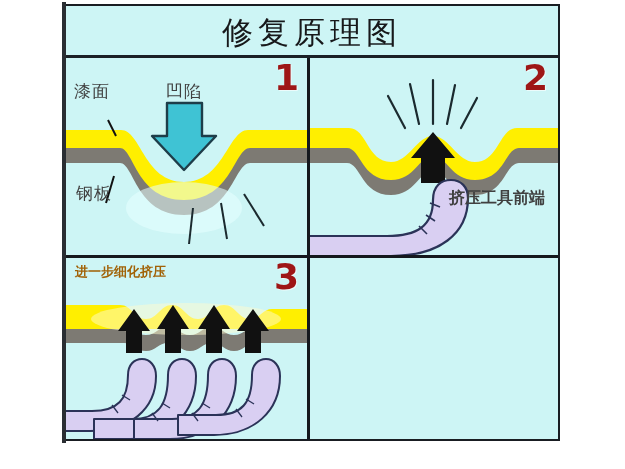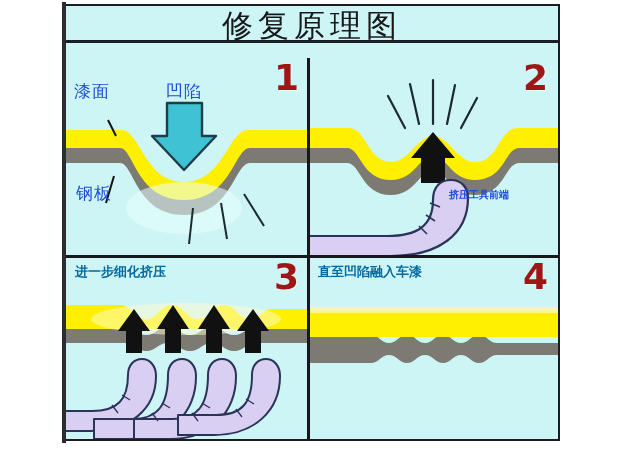--- a/index.html
+++ b/index.html
@@ -39,26 +39,26 @@
     width: 4px;
     height: 441px;
     background: #2a2e33;
   }
   
   .title-band {
     position: absolute;
     left: 0;
     top: 0;
     width: 100%;
-    height: 37px;
+    height: 52px;
     background: #cdf5f5;
     border-bottom: 3px solid #1b2026;
     box-sizing: border-box;
     display: flex;
-    align-items: flex-start;
+    align-items: flex-end;
     justify-content: center;
   }
   .title-text {
     font-family: "DejaVu Serif", "Liberation Serif", serif;
     font-size: 31px;
     letter-spacing: 5px;
     color: #17181a;
     font-weight: 400;
     transform: translateY(-1px);
   }
@@ -120,37 +120,37 @@
     text-shadow: 1px 1px 0 rgba(255,255,255,0.6);
     z-index: 20;
     line-height: 1;
   }
   .caption {
     position: absolute;
     left: 9px;
     top: 6px;
     font-size: 13px;
     font-weight: 700;
-    color: #0369a1;
+    color: #a16207;
     letter-spacing: 0px;
     z-index: 20;
     font-family: "DejaVu Sans", "Liberation Sans", sans-serif;
   }
   .cn-label {
     position: absolute;
     font-family: "DejaVu Serif", "Liberation Serif", serif;
     font-size: 17px;
     font-weight: 400;
-    color: #1d4ed8;
+    color: #404040;
     z-index: 20;
     letter-spacing: 1px;
   }
   .cn-label.small {
     font-family: Liberation Sans, sans-serif;
-    font-size: 10px;
+    font-size: 16px;
     font-weight: 700;
     letter-spacing: 0;
   }
   .svg-layer {
     position: absolute;
     left: 0; top: 0;
     width: 100%; height: 100%;
     display: block;
   }
 </style>
@@ -279,36 +279,19 @@
             <line x1="126" y1="156" x2="132" y2="164"></line>
             <line x1="136" y1="146" x2="144" y2="151"></line>
             <line x1="170" y1="152" x2="176" y2="160"></line>
             <line x1="180" y1="142" x2="188" y2="147"></line>
           </g>
         </svg>
         <div class="caption">进一步细化挤压</div>
         <div class="pnum">3</div>
       </div>
 
-      <div class="panel p4">
-        <svg class="svg-layer" viewBox="0 0 249 182" preserveAspectRatio="none">
-
-          <path d="M -5 78 L 62 78
-                   C 70 78 72 86 80 86 C 88 86 90 78 98 78 C 106 78 108 86 116 86
-                   C 124 86 126 78 134 78 C 142 78 144 86 152 86 C 160 86 162 78 170 78
-                   C 178 78 180 86 188 86 L 254 86
-                   L 254 98 L 188 98 C 180 98 178 106 170 106 C 162 106 160 98 152 98
-                   C 144 98 142 106 134 106 C 126 106 124 98 116 98 C 108 98 106 106 98 106
-                   C 90 106 88 98 80 98 C 72 98 70 106 62 106 L -5 106 Z" fill="#7d7a73"></path>
-
-          <rect x="-5" y="54" width="259" height="26" fill="#ffef00"></rect>
-          <rect x="-5" y="50" width="259" height="6" fill="#fdf79a" opacity="0.85"></rect>
-        </svg>
-        <div class="caption">直至凹陷融入车漆</div>
-        <div class="pnum">4</div>
-      </div>
 
       <div class="vdiv"></div>
       <div class="vdiv2"></div>
       <div class="hdiv"></div>
     </div>
   </div>
 </div>
 
 </body></html>

